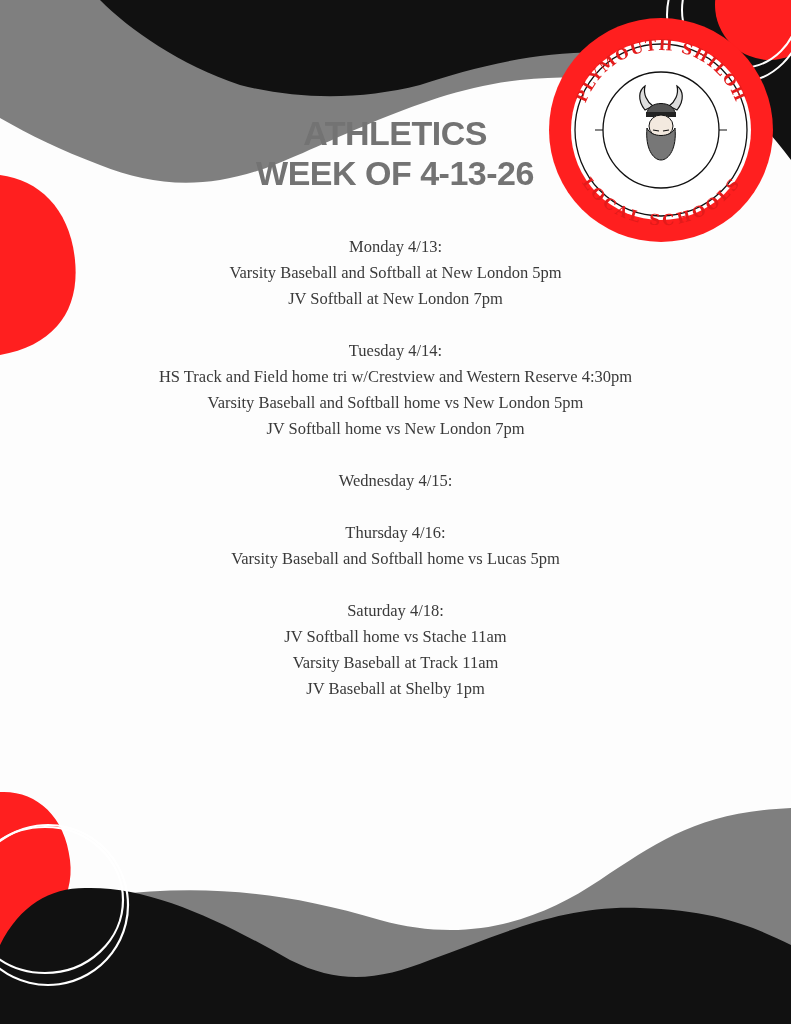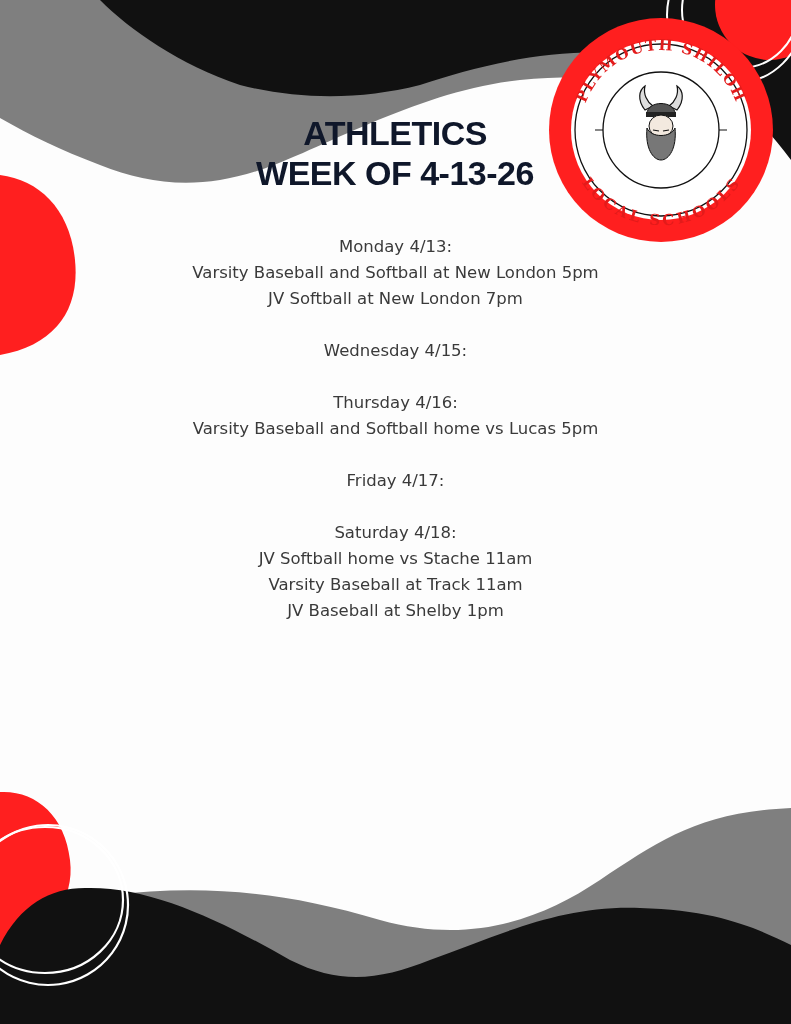--- a/index.html
+++ b/index.html
@@ -1,22 +1,22 @@
 <!DOCTYPE html>
 <html><head>
 <meta charset="utf-8">
 <style>
   html, body { margin: 0; padding: 0; }
   body { width: 791px; height: 1024px; position: relative; overflow: hidden; background: #fdfdfd; font-family: "DejaVu Sans", sans-serif; }
   .bg { position: absolute; left: 0; top: 0; width: 791px; height: 1024px; }
-  .title { position: absolute; left: 200px; top: 113px; width: 390px; text-align: center; color: #0f172a; font-family: "Liberation Sans", sans-serif; font-weight: bold; font-size: 34px; line-height: 40px; letter-spacing: -0.5px; }
+  .title { position: absolute; left: 200px; top: 113px; width: 390px; text-align: center; color: #737373; font-family: "Liberation Sans", sans-serif; font-weight: bold; font-size: 34px; line-height: 40px; letter-spacing: -0.5px; }
   .title div { display: block; }
   .schedule { position: absolute; left: 0; top: 234px; width: 791px; text-align: center; color: #3a3a3a; font-family: "DejaVu Sans", sans-serif; font-size: 16.5px; }
   .day-block { margin-bottom: 26px; }
-  .day-head, .event { line-height: 26px; white-space: nowrap; }
+  .day-head, .event { line-height: 26px; white-space: nowrap; font-family: Liberation Serif, serif; }
   .logo { position: absolute; left: 549px; top: 18px; width: 225px; height: 225px; }
 </style>
 </head>
 <body>
 
 <svg class="bg" viewBox="0 0 791 1024" xmlns="http://www.w3.org/2000/svg">
 
   <path d="M0,0 L791,0 L791,105 C700,90 620,70 520,80 C420,90 320,150 260,170 C200,190 150,185 100,165 C60,150 30,135 0,118 Z" fill="#7f7f7f"></path>
 
   <path d="M100,0 L791,0 L791,160 C760,120 720,70 640,55 C560,45 480,65 420,85 C360,100 300,100 240,85 C180,65 130,30 100,0 Z" fill="#111111"></path>
@@ -72,28 +72,33 @@
   <div>WEEK OF 4-13-26</div>
 </div>
 
 <div class="schedule">
   <div class="day-block">
     <div class="day-head">Monday 4/13:</div>
     <div class="event">Varsity Baseball and Softball at New London 5pm</div>
     <div class="event">JV Softball at New London 7pm</div>
   </div>
   <div class="day-block">
+    <div class="day-head">Tuesday 4/14:</div>
+    <div class="event">HS Track and Field home tri w/Crestview and Western Reserve 4:30pm</div>
+    <div class="event">Varsity Baseball and Softball home vs New London 5pm</div>
+    <div class="event">JV Softball home vs New London 7pm</div>
+  </div>
+  <div class="day-block">
     <div class="day-head">Wednesday 4/15:</div>
   </div>
   <div class="day-block">
     <div class="day-head">Thursday 4/16:</div>
     <div class="event">Varsity Baseball and Softball home vs Lucas 5pm</div>
   </div>
   <div class="day-block">
-    <div class="day-head">Friday 4/17:</div>
   </div>
   <div class="day-block">
     <div class="day-head">Saturday 4/18:</div>
     <div class="event">JV Softball home vs Stache 11am</div>
     <div class="event">Varsity Baseball at Track 11am</div>
     <div class="event">JV Baseball at Shelby 1pm</div>
   </div>
 </div>
 
 </body></html>

